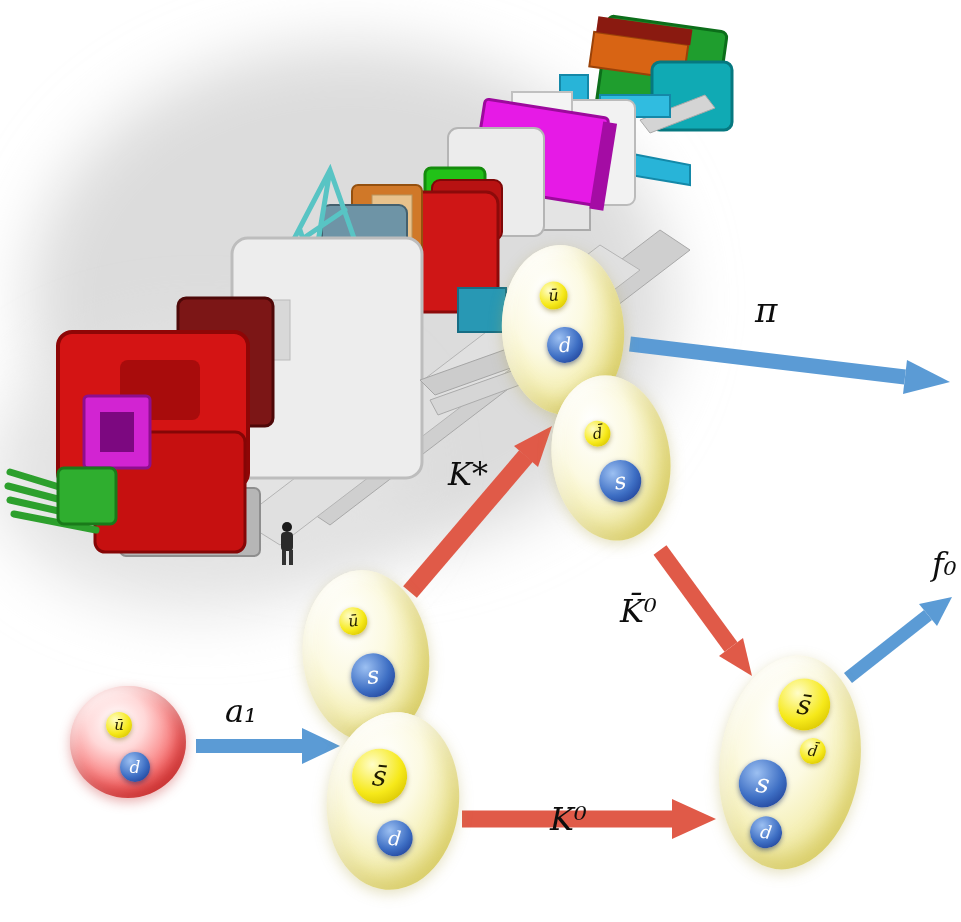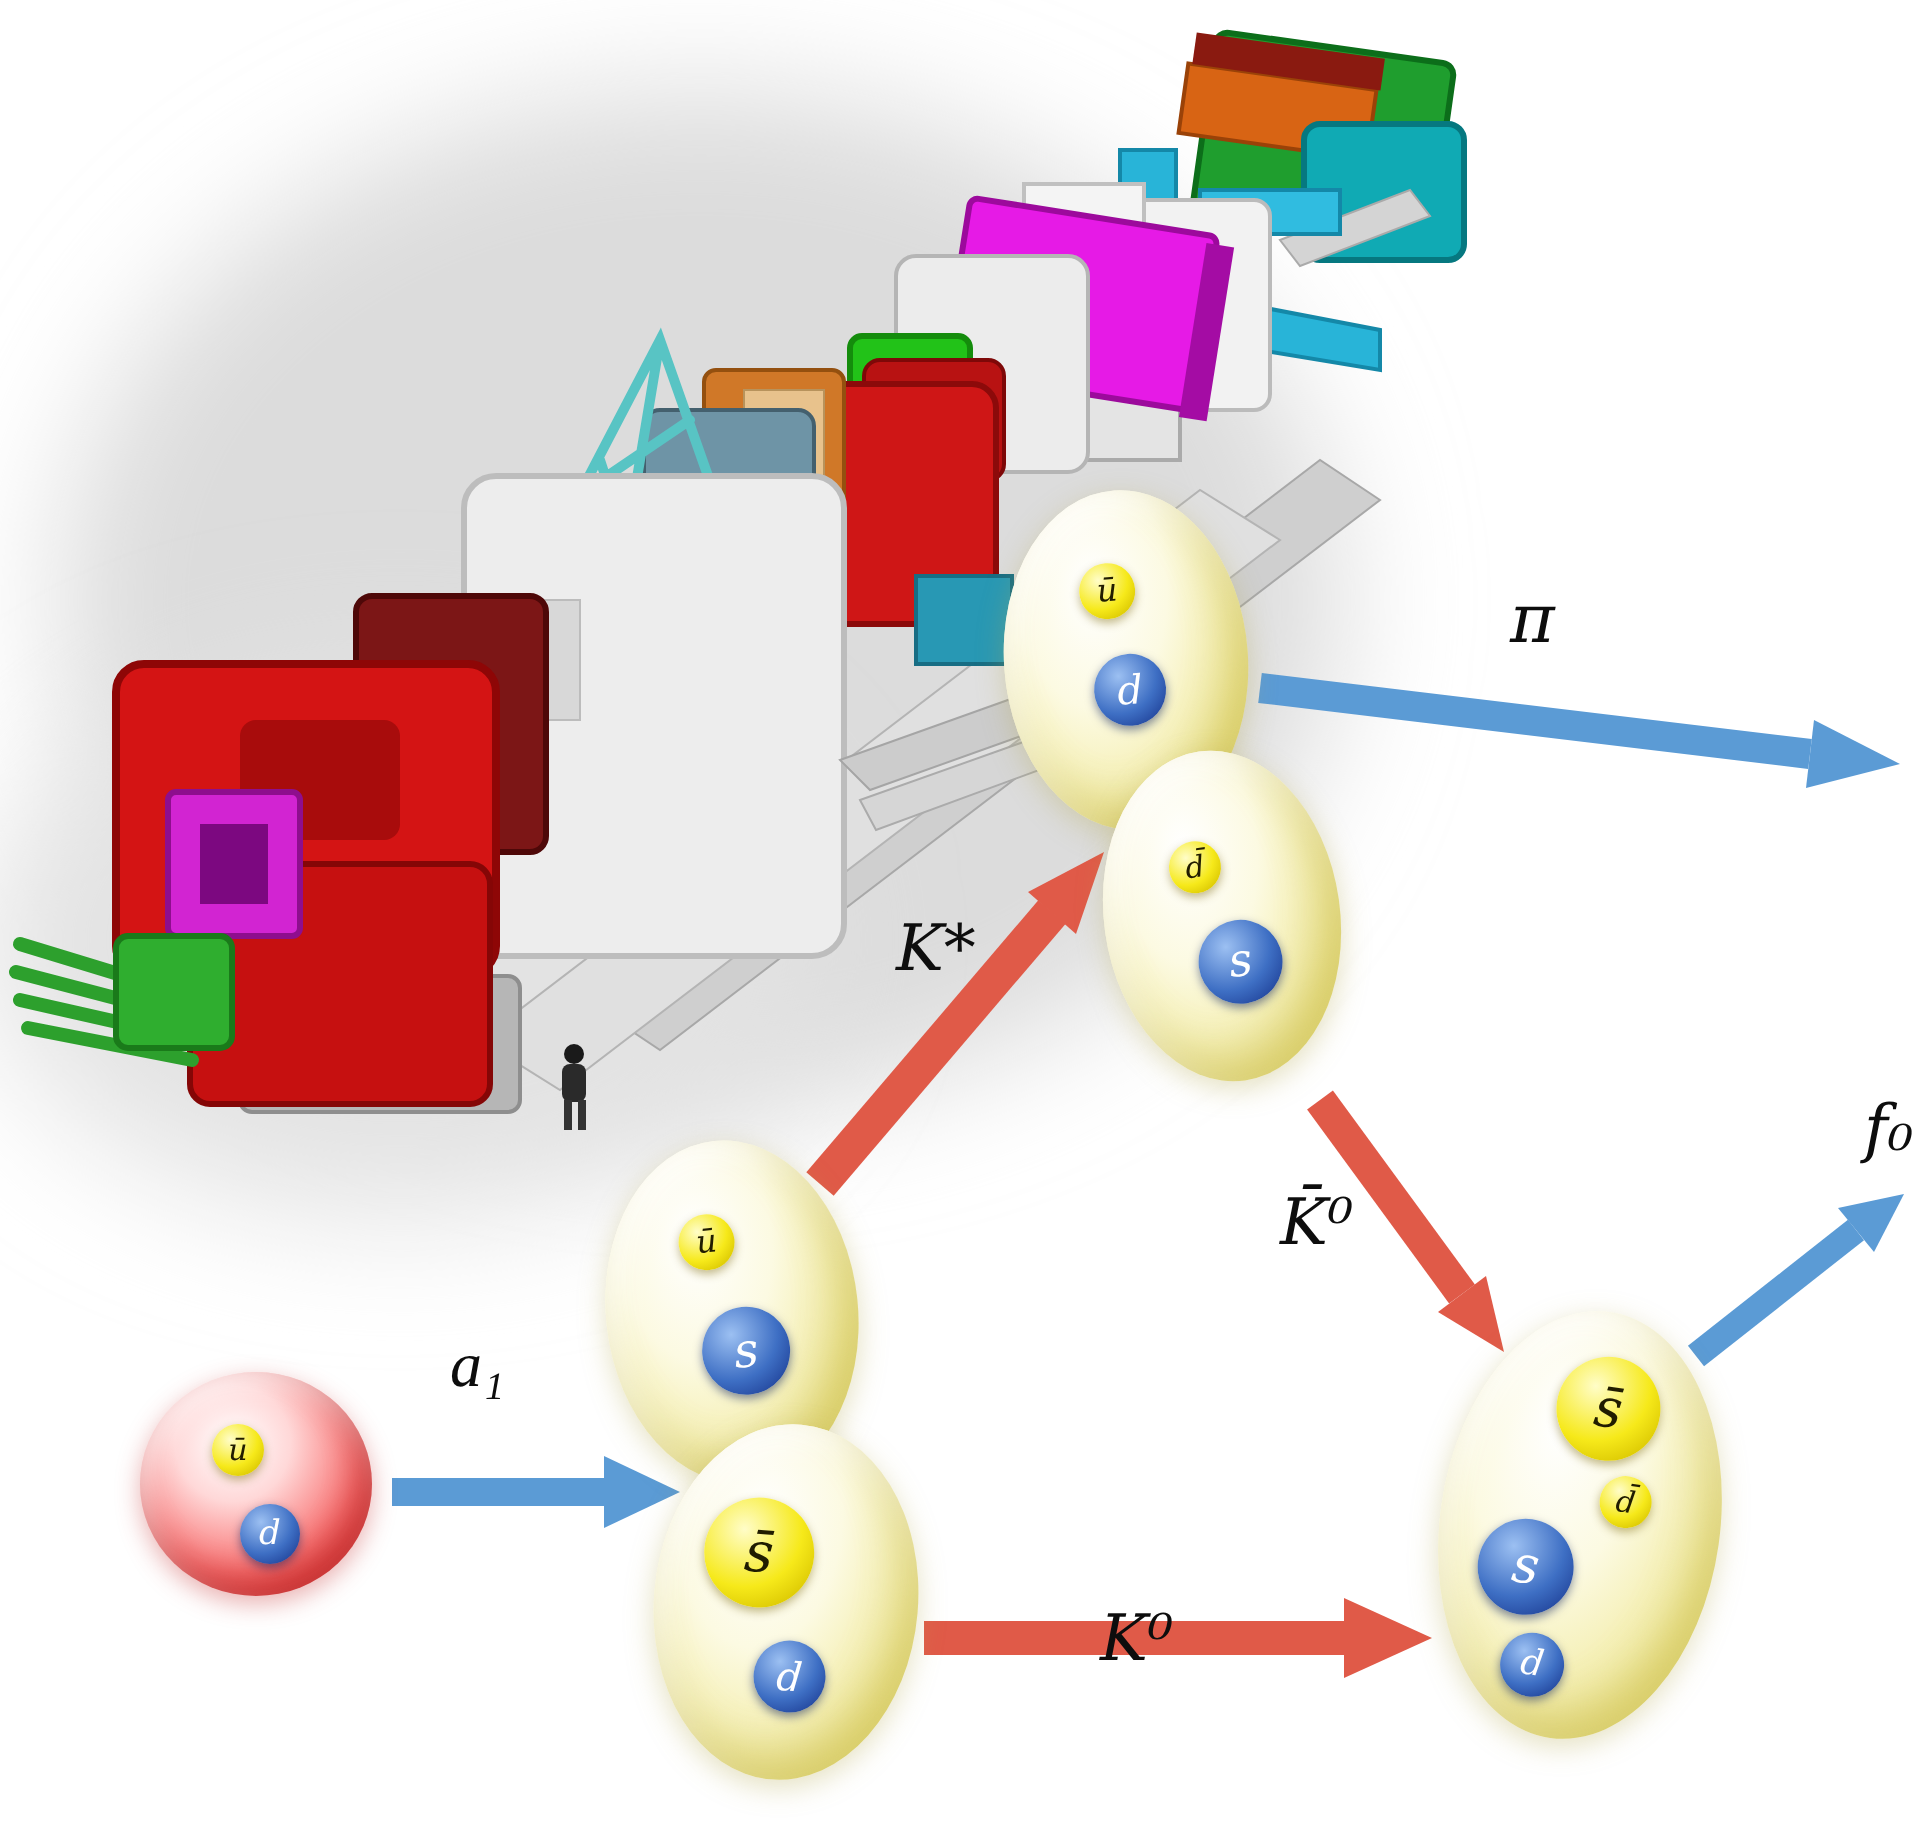--- a/index.html
+++ b/index.html
@@ -185,20 +185,20 @@
     <div class="quark q" style="left:44px; top:86px; width:42px; height:42px; font-size:23px;">s</div>
   </div>
 
   <div class="meson" style="left:720px; top:655px; width:140px; height:215px; transform:rotate(8deg);">
     <div class="quark anti" style="left:50px; top:22px; width:52px; height:52px; font-size:27px;">s̄</div>
     <div class="quark anti" style="left:78px; top:80px; width:26px; height:26px; font-size:15px;">d̄</div>
     <div class="quark q" style="left:22px; top:108px; width:48px; height:48px; font-size:26px;">s</div>
     <div class="quark q" style="left:40px; top:164px; width:32px; height:32px; font-size:18px;">d</div>
   </div>
 
-  <div class="arrow-label" style="left:225px; top:664px;font-family:Liberation Serif, serif;">a₁</div>
+  <div class="arrow-label" style="left:225px; top:692px;">a₁</div>
   <div class="arrow-label" style="left:448px; top:455px;">K*</div>
   <div class="arrow-label" style="left:755px; top:290px; font-size:34px;">π</div>
-  <div class="arrow-label" style="left:640px; top:592px;font-style:italic;">K̄⁰</div>
+  <div class="arrow-label" style="left:620px; top:592px;font-style:italic;">K̄⁰</div>
   <div class="arrow-label" style="left:550px; top:800px;">K⁰</div>
   <div class="arrow-label" style="left:932px; top:545px;">f₀</div>
 
 </div>
 
 </body></html>

